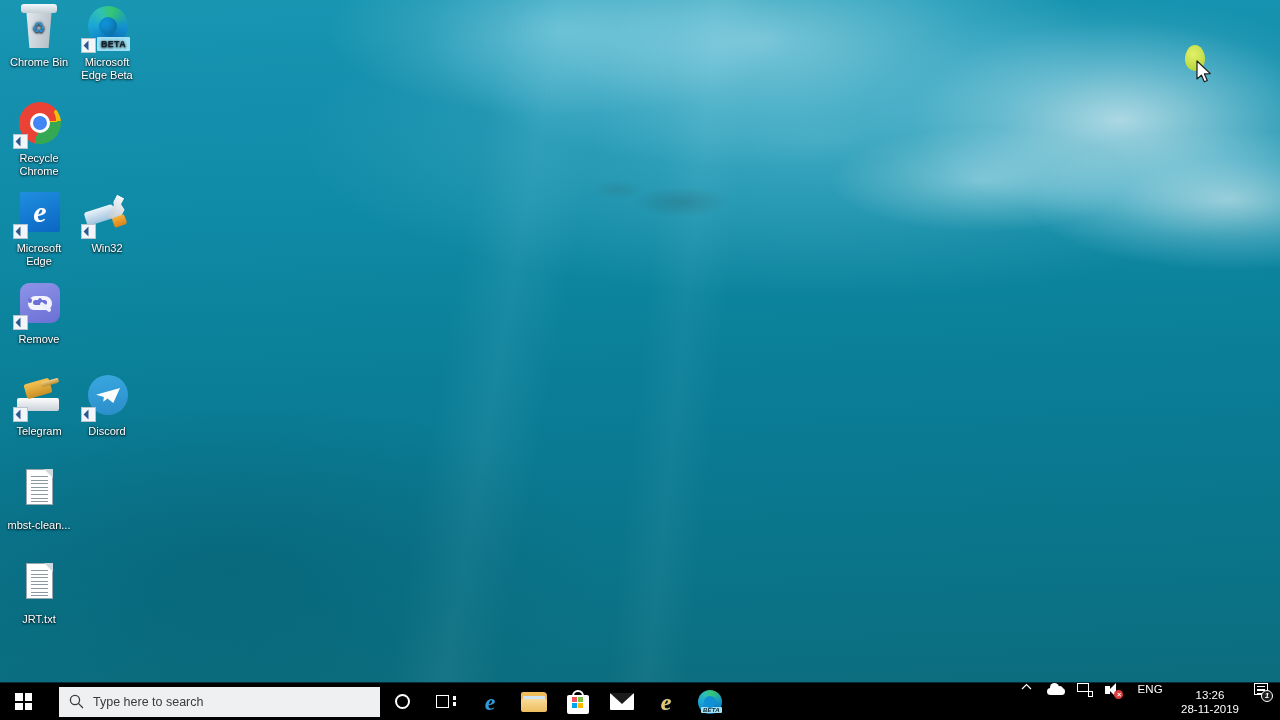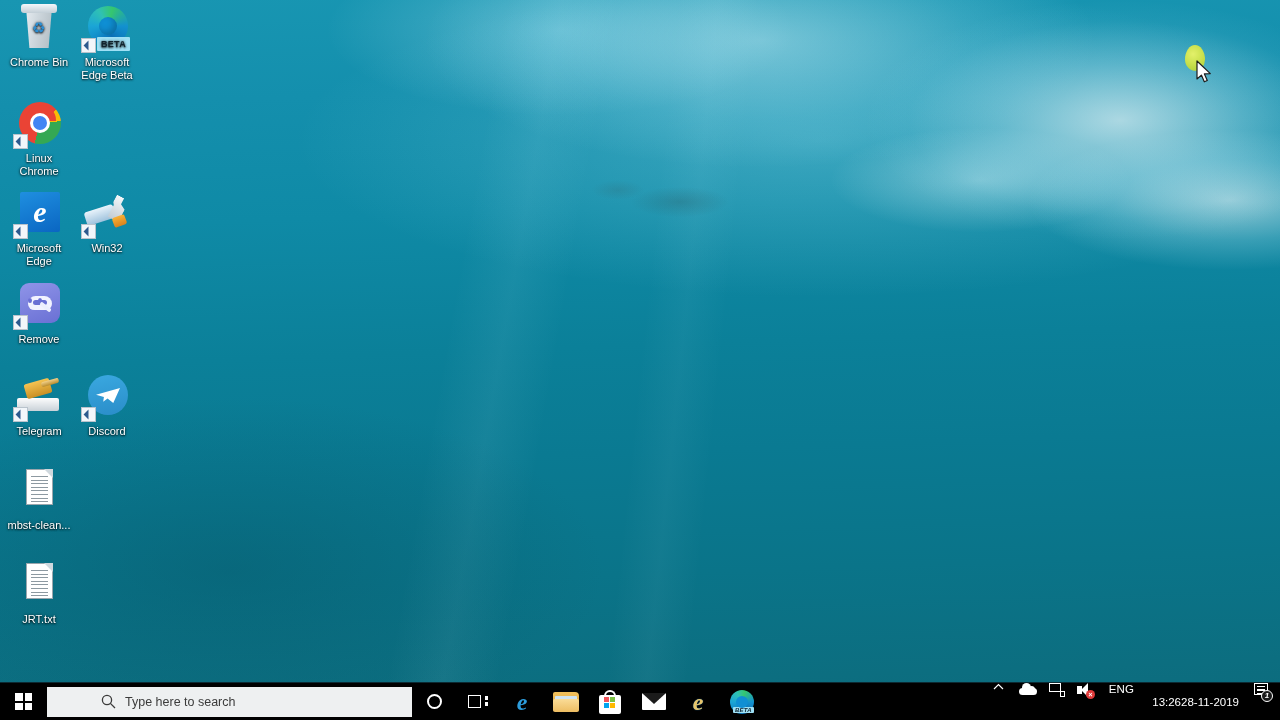--- a/index.html
+++ b/index.html
@@ -261,25 +261,24 @@
   }
   #start-button {
     width: 47px; height: 37px;
     display: flex; align-items: center; justify-content: center;
     cursor: pointer;
   }
   .win-logo { width: 17px; height: 17px; display: grid; grid-template-columns: 1fr 1fr; grid-template-rows: 1fr 1fr; gap: 2px; }
   .win-logo i { background: #ffffff; display: block; }
 
   #search-box {
-    width: 321px; height: 30px; margin-left: 0;
+    width: 321px; height: 30px; margin-left: 12px;
     background: #eef0f1;
     display: flex; align-items: center;
     cursor: text;
-    padding-left: 44px;
   }
   #search-box .mag {
     width: 34px; display:flex; align-items:center; justify-content:center;
   }
   #search-placeholder {
     font-size: 12.5px; color: #3b3b3b;
     font-family: "Liberation Sans", sans-serif;
   }
 
   .tb-btn {
@@ -333,21 +332,21 @@
     color: #ffffff;
   }
   .tray-item {
     display: flex; align-items: flex-start; justify-content: center;
     height: 37px; padding: 0 6px;
     cursor: pointer;
   }
   #tray-chevron { font-size: 11px; padding: 0 9px; }
   #tray-lang { font-size: 11.5px; padding: 0 10px; letter-spacing: .2px; }
   #tray-clock {
-    display: flex; flex-direction: row; align-items: center; justify-content: center;
+    display: flex; flex-direction: column; align-items: center; justify-content: center;
     height: 37px; padding: 0 8px; line-height: 14px; font-size: 11.5px;
     cursor: pointer;
   }
   #tray-notif { padding: 0 9px 0 7px; position: relative; }
   .notif-glyph { position: relative; width: 17px; height: 16px; }
   .notif-glyph .sheet { position:absolute; left:0; top:0; width:14px; height:12px; border:1.5px solid #fff; box-sizing:border-box; }
   .notif-glyph .sheet i { display:block; height:1.3px; background:#fff; margin:2px 2px 0 2px; }
   .notif-glyph .badge {
     position:absolute; right:-2px; bottom:-3px; width:12px; height:12px; border-radius:50%;
     background:#1b1b1b; border:1.4px solid #ffffff; box-sizing:border-box;
@@ -394,21 +393,21 @@
       </div>
       <span class="label" style="white-space:pre-line;">Microsoft
 Edge Beta</span>
     </div>
 
     <div class="desk-icon" style="left:0px; top:100px;">
       <div class="glyph">
         <div class="ic-chrome"></div>
         <span class="shortcut-arrow"></span>
       </div>
-      <span class="label" style="white-space:pre-line;">Linux
+      <span class="label" style="white-space:pre-line;">Recycle
 Chrome</span>
     </div>
 
     <div class="desk-icon" style="left:0px; top:190px;">
       <div class="glyph">
         <div class="ic-edge">e</div>
         <span class="shortcut-arrow"></span>
       </div>
       <span class="label" style="white-space:pre-line;">Microsoft
 Edge</span>

